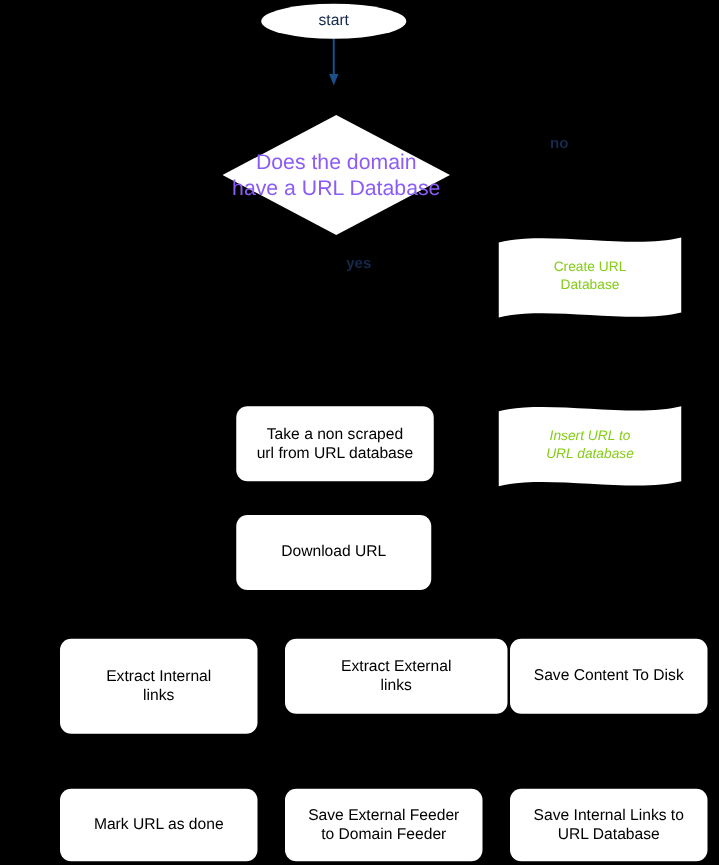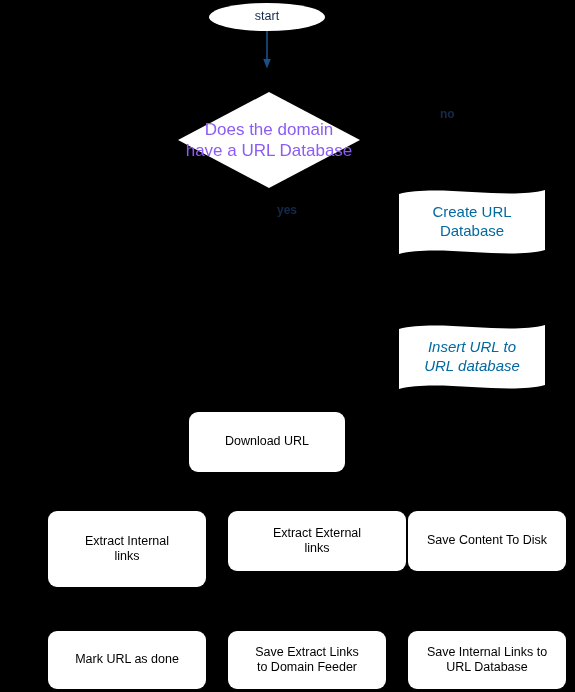--- a/index.html
+++ b/index.html
@@ -78,22 +78,22 @@
     width: 100%; height: 100%;
   }
   .doc-label {
     position: absolute;
     left: 0; top: 0;
     width: 100%; height: 100%;
     display: flex;
     align-items: center;
     justify-content: center;
     text-align: center;
-    color: #0369a1;
-    font-size: 15px;
+    color: #84cc16;
+    font-size: 11px;
     line-height: 1.25;
     white-space: pre-line;
   }
   
   .edge-label {
     position: absolute;
     color: #15294a;
     font-size: 12px;
     font-weight: bold;
     line-height: 1;
@@ -143,20 +143,24 @@
   </div>
 
   <div class="doc-wrap" style="left:397px; top:321px; width:150px; height:72px;font-style:italic;">
     <svg class="doc-shape" viewBox="0 0 150 72" preserveAspectRatio="none">
       <path d="M2,8 C40,-2 110,14 148,4 L148,64 C110,74 40,58 2,68 Z" fill="#ffffff"></path>
     </svg>
     <div class="doc-label">Insert URL to
 URL database</div>
   </div>
 
+  <div class="node process" style="left:189px; top:325px; width:158px; height:60px;">
+    <span>Take a non scraped
+url from URL database</span>
+  </div>
 
   <div class="node process" style="left:189px; top:412px; width:156px; height:60px;">
     <span>Download URL</span>
   </div>
 
   <div class="node process" style="left:48px; top:511px; width:158px; height:76px;">
     <span>Extract Internal
 links</span>
   </div>
 
@@ -167,21 +171,21 @@
 
   <div class="node process" style="left:408px; top:511px; width:158px; height:60px;">
     <span>Save Content To Disk</span>
   </div>
 
   <div class="node process" style="left:48px; top:631px; width:158px; height:58px;">
     <span>Mark URL as done</span>
   </div>
 
   <div class="node process" style="left:228px; top:631px; width:158px; height:58px;">
-    <span>Save Extract Links
+    <span>Save External Feeder
 to Domain Feeder</span>
   </div>
 
   <div class="node process" style="left:408px; top:631px; width:158px; height:58px;">
     <span>Save Internal Links to
 URL Database</span>
   </div>
 
   <div class="edge-label" style="left:277px; top:204px;">yes</div>
 

